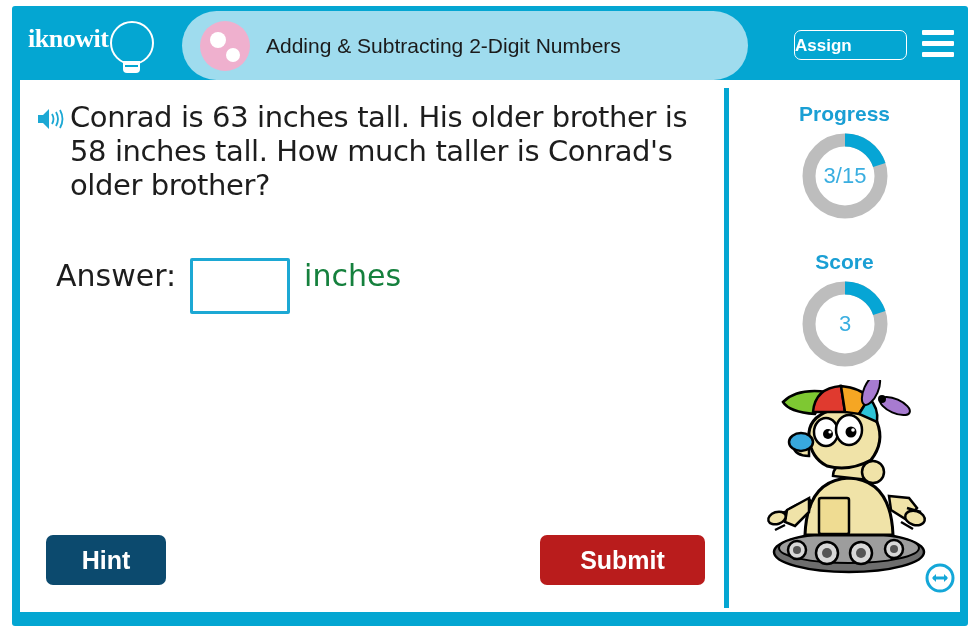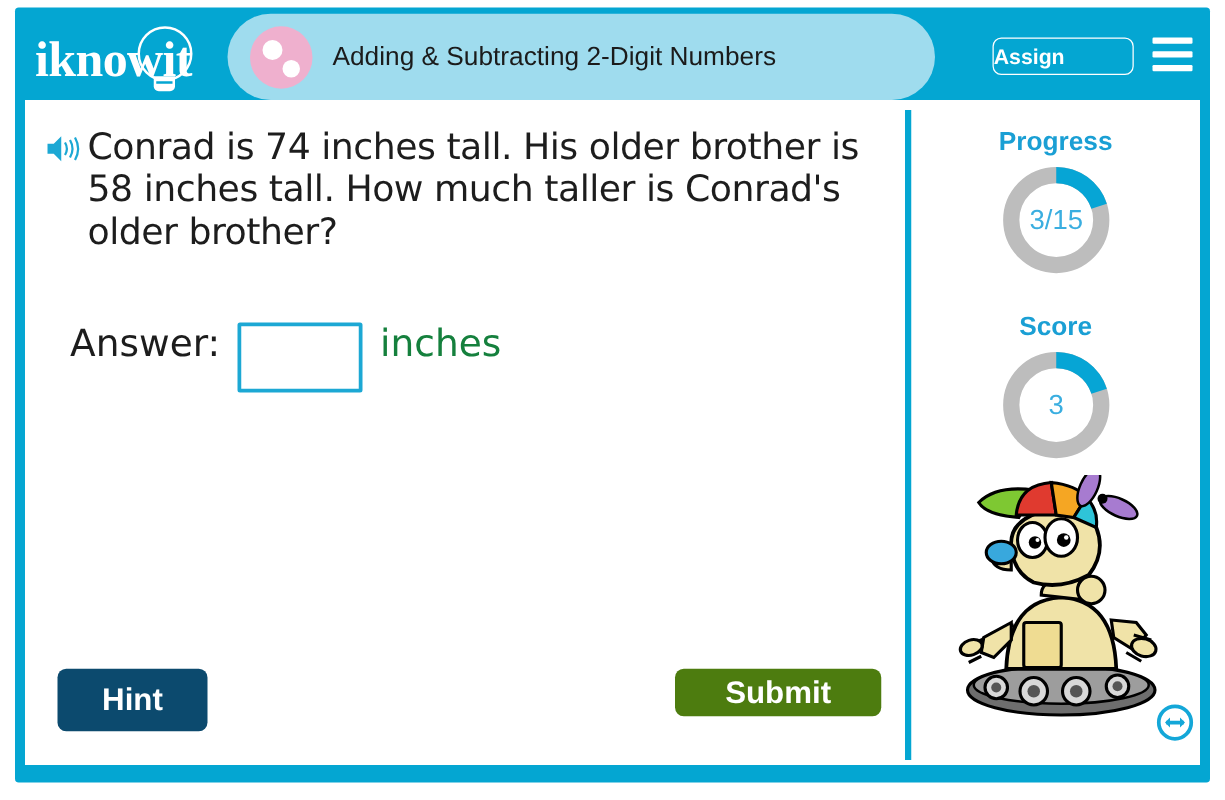--- a/index.html
+++ b/index.html
@@ -40,21 +40,21 @@
     top: 10px;
     width: 150px;
     height: 56px;
   }
   .logo-text {
     position: absolute;
     left: 2px;
     top: 8px;
     font-family: "Liberation Serif", serif;
     font-weight: bold;
-    font-size: 40px;
+    font-size: 26px;
     color: #ffffff;
     letter-spacing: -0.5px;
   }
   .logo-bulb {
     position: absolute;
     left: 84px;
     top: 5px;
     width: 44px;
     height: 44px;
     border: 2.5px solid #ffffff;
@@ -260,22 +260,22 @@
     font-size: 25px;
     font-weight: bold;
     cursor: pointer;
     font-family: "Liberation Sans", sans-serif;
   }
   .submit-btn {
     position: absolute;
     left: 520px;
     top: 455px;
     width: 165px;
-    height: 38px;
-    background: #4d7c0f;
+    height: 50px;
+    background: #b91c1c;
     border: none;
     border-radius: 7px;
     color: #ffffff;
     font-size: 25px;
     font-weight: bold;
     cursor: pointer;
     font-family: "Liberation Sans", sans-serif;
   }
 
   
@@ -366,21 +366,21 @@
 
     <div class="divider"></div>
 
     <div class="q-row">
       <svg class="speaker-icon" viewBox="0 0 30 26">
         <path d="M2 9 H7 L13 3 V23 L7 17 H2 Z" fill="#1ca8d4"></path>
         <path d="M16 8 Q19 13 16 18" stroke="#1ca8d4" stroke-width="1.8" fill="none"></path>
         <path d="M20 6 Q24 13 20 20" stroke="#1ca8d4" stroke-width="1.8" fill="none"></path>
         <path d="M24 4 Q29 13 24 22" stroke="#1ca8d4" stroke-width="1.8" fill="none"></path>
       </svg>
-      <div class="q-text">Conrad is 74 inches tall. His older brother is 58 inches tall. How much taller is Conrad's older brother?</div>
+      <div class="q-text">Conrad is 63 inches tall. His older brother is 58 inches tall. How much taller is Conrad's older brother?</div>
     </div>
 
     <div class="answer-row">
       <span class="answer-label">Answer:</span>
       <input class="answer-input" type="text" placeholder="" style="">
       <span class="answer-unit">inches</span>
     </div>
 
     <button class="hint-btn">Hint</button>
     <button class="submit-btn">Submit</button>

